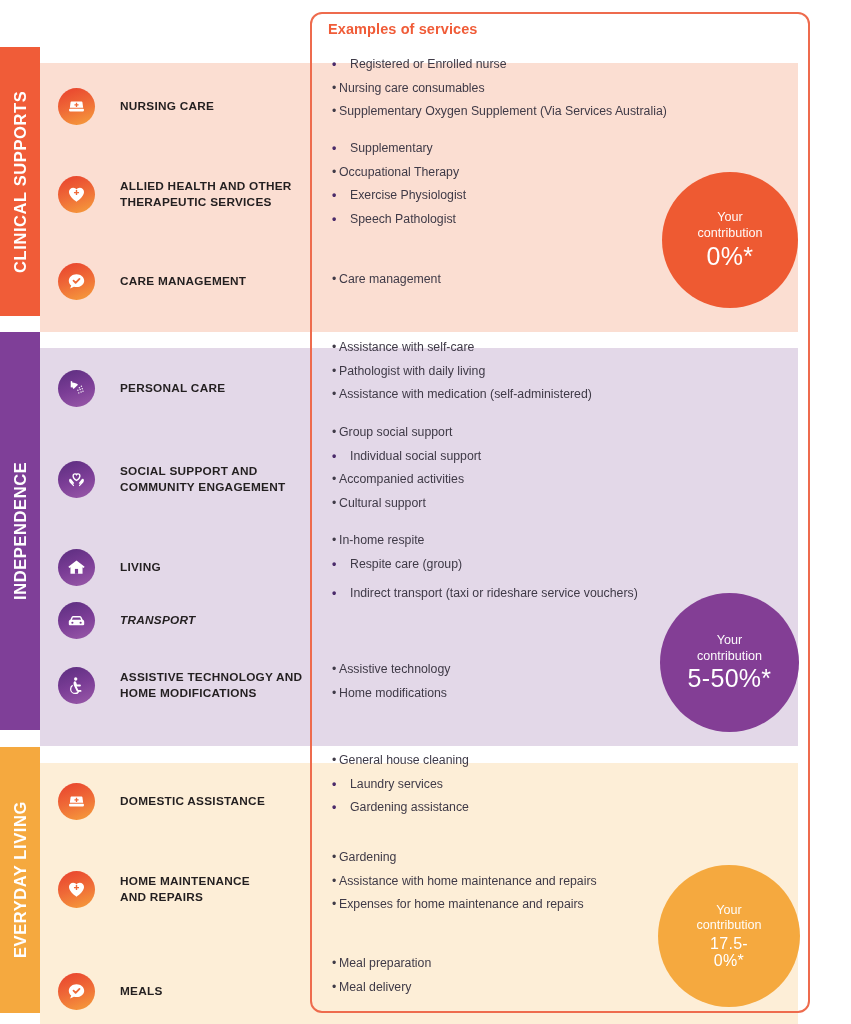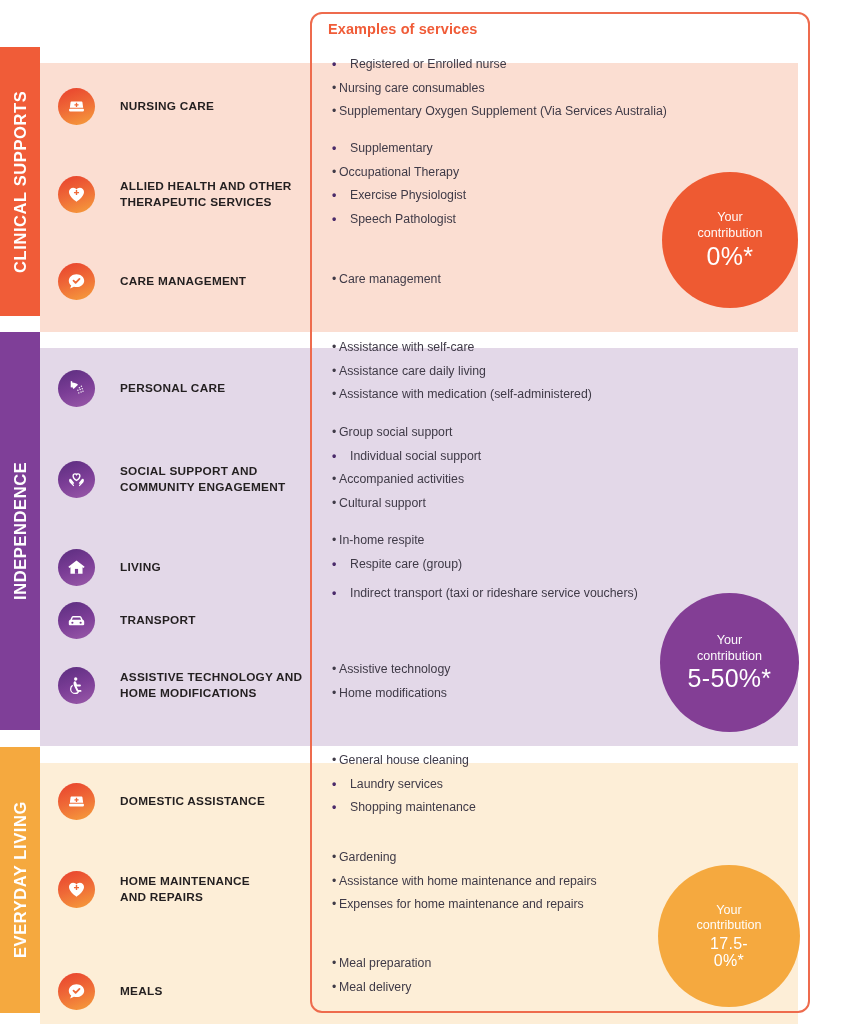--- a/index.html
+++ b/index.html
@@ -301,21 +301,21 @@
       <div class="svc-row" style="top:201px;height:37px;">
         <span class="svc-icon icon-purple">
           <svg viewBox="0 0 24 24" aria-hidden="true">
             <path fill="#ffffff" d="M12 3.9l9.3 7.3-1.15 1.45-1.25-.98v7.5H5.1v-7.5l-1.25.98L2.7 11.2z"></path>
             <path fill="#7b3d96" d="M10.2 13.6h3.6v5.6h-3.6z"></path>
           </svg>
         </span>
         <span class="svc-name">LIVING</span>
       </div>
 
-      <div class="svc-row" style="top:254px;height:37px;">
+      <div class="svc-row" style="top:254px;height:37px;font-style:italic;">
         <span class="svc-icon icon-purple">
           <svg viewBox="0 0 24 24" aria-hidden="true">
             <path fill="#ffffff" d="M3.2 13.4c0-1.3.7-2.1 1.7-2.4l1.5-3.1c.35-.72 1-1.15 1.8-1.15h7.6c.8 0 1.45.43 1.8 1.15l1.5 3.1c1 .3 1.7 1.1 1.7 2.4v2.9c0 .6-.45 1.05-1.05 1.05H4.25c-.6 0-1.05-.45-1.05-1.05z"></path>
             <path fill="#7b3d96" d="M7.9 8.6h8.2l1.1 2.5H6.8z"></path>
             <circle fill="#7b3d96" cx="7.3" cy="14.6" r="1.25"></circle>
             <circle fill="#7b3d96" cx="16.7" cy="14.6" r="1.25"></circle>
           </svg>
         </span>
         <span class="svc-name">TRANSPORT</span>
       </div>
@@ -329,21 +329,21 @@
           </svg>
         </span>
         <span class="svc-name">ASSISTIVE TECHNOLOGY AND
 HOME MODIFICATIONS</span>
       </div>
     </div>
   </div>
 
   <div class="bullet-group" style="top:340px;">
     <div class="bullet-line"><span class="bdot">•</span><span>Assistance with self-care</span></div>
-    <div class="bullet-line"><span class="bdot">•</span><span>Assistance care daily living</span></div>
+    <div class="bullet-line"><span class="bdot">•</span><span>Pathologist with daily living</span></div>
     <div class="bullet-line"><span class="bdot">•</span><span>Assistance with medication (self-administered)</span></div>
   </div>
   <div class="bullet-group" style="top:425px;">
     <div class="bullet-line"><span class="bdot">•</span><span>Group social support</span></div>
     <div class="bullet-line wide"><span class="bdot">•</span><span>Individual social support</span></div>
     <div class="bullet-line"><span class="bdot">•</span><span>Accompanied activities</span></div>
     <div class="bullet-line"><span class="bdot">•</span><span>Cultural support</span></div>
   </div>
   <div class="bullet-group" style="top:533px;">
     <div class="bullet-line"><span class="bdot">•</span><span>In-home respite</span></div>
@@ -400,21 +400,21 @@
           </svg>
         </span>
         <span class="svc-name">MEALS</span>
       </div>
     </div>
   </div>
 
   <div class="bullet-group" style="top:753px;">
     <div class="bullet-line"><span class="bdot">•</span><span>General house cleaning</span></div>
     <div class="bullet-line wide"><span class="bdot">•</span><span>Laundry services</span></div>
-    <div class="bullet-line wide"><span class="bdot">•</span><span>Shopping maintenance</span></div>
+    <div class="bullet-line wide"><span class="bdot">•</span><span>Gardening assistance</span></div>
   </div>
   <div class="bullet-group" style="top:850px;">
     <div class="bullet-line"><span class="bdot">•</span><span>Gardening</span></div>
     <div class="bullet-line"><span class="bdot">•</span><span>Assistance with home maintenance and repairs</span></div>
     <div class="bullet-line"><span class="bdot">•</span><span>Expenses for home maintenance and repairs</span></div>
   </div>
   <div class="bullet-group" style="top:956px;">
     <div class="bullet-line"><span class="bdot">•</span><span>Meal preparation</span></div>
     <div class="bullet-line"><span class="bdot">•</span><span>Meal delivery</span></div>
   </div>

